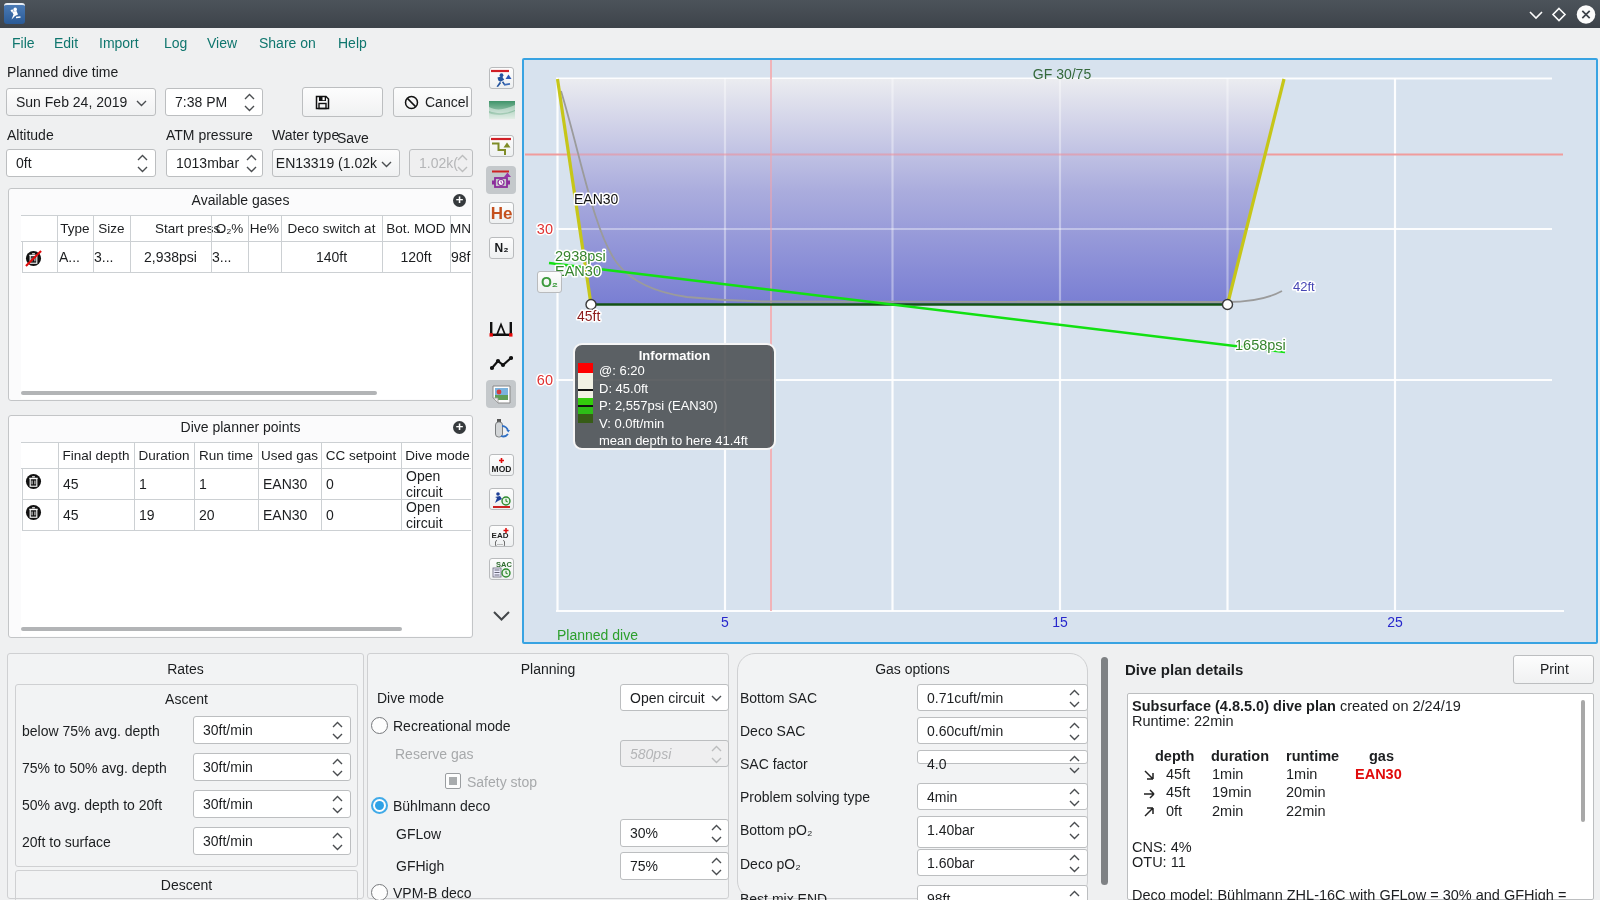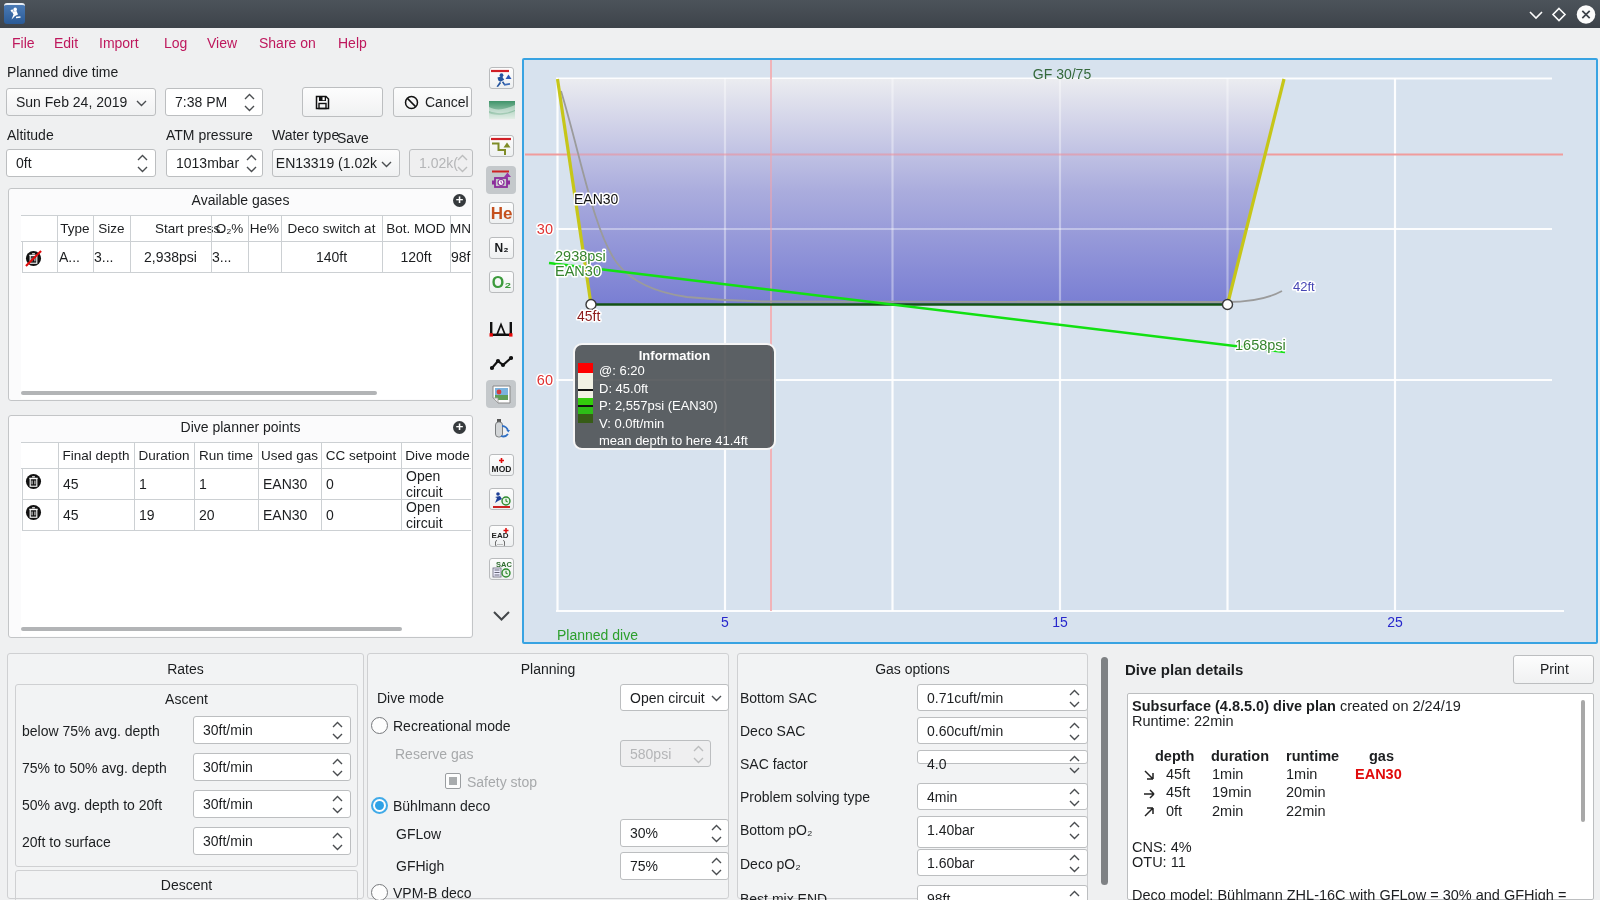--- a/index.html
+++ b/index.html
@@ -6,21 +6,21 @@
 html,body { width:1600px; height:900px; overflow:hidden; background:#eff0f1;
   font-family:"Liberation Sans", sans-serif; color:#1c1e20; }
 .abs { position:absolute; }
 #titlebar { position:absolute; left:0; top:0; width:1600px; height:28px;
   background:linear-gradient(#4c535a,#3d434a); }
 #titlebar .title { position:absolute; width:100%; text-align:center; top:6px;
   color:#fcfcfc; font-size:14px; }
 #appicon { position:absolute; left:4px; top:3px; width:21px; height:21px;
   background:linear-gradient(#4a7ab5,#2a5a96); border-radius:3px; border-top:2px solid #e8eef5; }
 #menubar { position:absolute; left:0; top:28px; width:1600px; height:29px; background:#eff0f1; }
-#menubar span { position:absolute; top:7px; font-size:14px; color:#be185d; }
+#menubar span { position:absolute; top:7px; font-size:14px; color:#0f766e; }
 .lbl { position:absolute; font-size:14px; color:#1c1e20; white-space:nowrap; }
 .field { position:absolute; background:#fff; border:1px solid #bcbec0; border-radius:3px;
   font-size:14px; color:#1c1e20; white-space:nowrap; }
 .field .tx { position:absolute; left:9px; top:5px; }
 .btnlike { background:linear-gradient(#fdfdfd,#f0f1f2); }
 .disab { background:#efeff0; color:#b4b5b7; }
 .panel { position:absolute; background:#fbfbfc; border:1px solid #c3c5c7; border-radius:3px; }
 .gpanel { position:absolute; background:#f2f3f4; border:1px solid #cfd0d2; border-radius:3px; }
 .ptitle { position:absolute; width:100%; text-align:center; font-size:14px; color:#1c1e20; }
 .plus { position:absolute; width:13px; height:13px; background:#363a3d; border-radius:50%;
@@ -322,21 +322,21 @@
   <div class="ttline" style="top:70.5px;">V: 0.0ft/min</div>
   <div class="ttline" style="top:88px;">mean depth to here 41.4ft</div>
 </div>
 
 <div class="tsel" style="top:166px;"></div>
 <div class="tsel" style="top:380px;"></div>
 <div class="tbtn" style="top:67px;"></div>
 <div class="tbtn" style="top:135px;"></div>
 <div class="tbtn" style="top:202px; color:#c4501e; font-weight:bold; font-size:17px; line-height:21px;">He</div>
 <div class="tbtn" style="top:237px; color:#17191b; font-weight:bold; font-size:12px; line-height:21px;">N₂</div>
-<div class="tbtn" style="top:271px; color:#3c9a3c; font-weight:bold; font-size:16px; line-height:21px;">O₂</div>
+<div class="tbtn" style="top:271px; color:#3c9a3c; font-weight:bold; font-size:14px; line-height:21px;margin-left:48px;">O₂</div>
 <div class="tbtn" style="top:454px;"></div>
 <div class="tbtn" style="top:488px;"></div>
 <div class="tbtn" style="top:525px;"></div>
 <div class="tbtn" style="top:558px;"></div>
 <svg style="left:491px; top:69px;" width="21" height="18" viewBox="0 0 21 18">
   <line x1="0" y1="2" x2="18" y2="2" stroke="#d01f26" stroke-width="2.2"></line>
   <circle cx="10.5" cy="6.2" r="1.9" fill="#24549e"></circle>
   <path d="M6.5 8.5 L11 7.3 L13.2 10.8 L9.5 12.8 L7.3 11.5 Z" fill="#24549e"></path>
   <path d="M9 12.5 L5.5 17.5 L7 18 L10 14.2 Z" fill="#24549e"></path>
   <path d="M11.5 12.8 L13.5 15.4" stroke="#24549e" stroke-width="1.6"></path>
@@ -471,21 +471,21 @@
 <div class="glabel" style="left:377px; top:690px;">Dive mode</div>
 <div class="spinbx btnlike" style="left:620px; top:684px; width:109px; height:27px;">
     <span class="spintx">Open circuit</span>
   <svg style="position:absolute; right:6px; top:10px;" width="11" height="7">
       <path d="M1 1 L5.5 5.5 L10 1" stroke="#4a4d50" stroke-width="1.4" fill="none"></path>
     </svg>
   </div>
 <div class="radio" style="left:371px; top:717px;"></div>
 <div class="glabel" style="left:393px; top:718px;">Recreational mode</div>
 <div class="glabel dis" style="left:395px; top:746px;">Reserve gas</div>
-<div class="spinbx dis" style="left:620px; top:740px; width:91px; height:27px;">
+<div class="spinbx dis" style="left:620px; top:740px; width:109px; height:27px;font-style:italic;">
     <span class="spintx">580psi</span>
   <svg style="position:absolute; right:6px; top:4px;" width="11" height="19">
       <path d="M1 6 L5.5 1.5 L10 6" stroke="#bcbdbe" stroke-width="1.4" fill="none"></path>
       <path d="M1 13 L5.5 17.5 L10 13" stroke="#bcbdbe" stroke-width="1.4" fill="none"></path>
     </svg>
   </div>
 <div class="chk" style="left:445px; top:773px;"></div>
 <div class="glabel dis" style="left:467px; top:774px;">Safety stop</div>
 <div class="radio on" style="left:371px; top:797px;"></div>
 <div class="glabel" style="left:393px; top:798px;">Bühlmann deco</div>
@@ -501,21 +501,21 @@
 <div class="spinbx" style="left:620px; top:852px; width:109px; height:28px;">
     <span class="spintx">75%</span>
   <svg style="position:absolute; right:6px; top:4px;" width="11" height="19">
       <path d="M1 6 L5.5 1.5 L10 6" stroke="#4a4d50" stroke-width="1.4" fill="none"></path>
       <path d="M1 13 L5.5 17.5 L10 13" stroke="#4a4d50" stroke-width="1.4" fill="none"></path>
     </svg>
   </div>
 <div class="radio" style="left:371px; top:884px;"></div>
 <div class="glabel" style="left:393px; top:885px;">VPM-B deco</div>
 
-<div class="gpanel" style="left:737px; top:653px; width:351px; height:246px;">
+<div class="gpanel" style="left:737px; top:653px; width:351px; height:246px;border-radius:18px;">
   <div class="ptitle" style="top:7px;">Gas options</div>
 </div>
 <div class="glabel" style="left:740px; top:690px;">Bottom SAC</div>
 <div class="glabel" style="left:740px; top:723px;">Deco SAC</div>
 <div class="glabel" style="left:740px; top:756px;">SAC factor</div>
 <div class="glabel" style="left:740px; top:789px;">Problem solving type</div>
 <div class="glabel" style="left:740px; top:822px;">Bottom pO₂</div>
 <div class="glabel" style="left:740px; top:856px;">Deco pO₂</div>
 <div class="glabel" style="left:740px; top:891px;">Best mix END</div>
 <div class="spinbx" style="left:917px; top:684px; width:171px; height:27px;">

